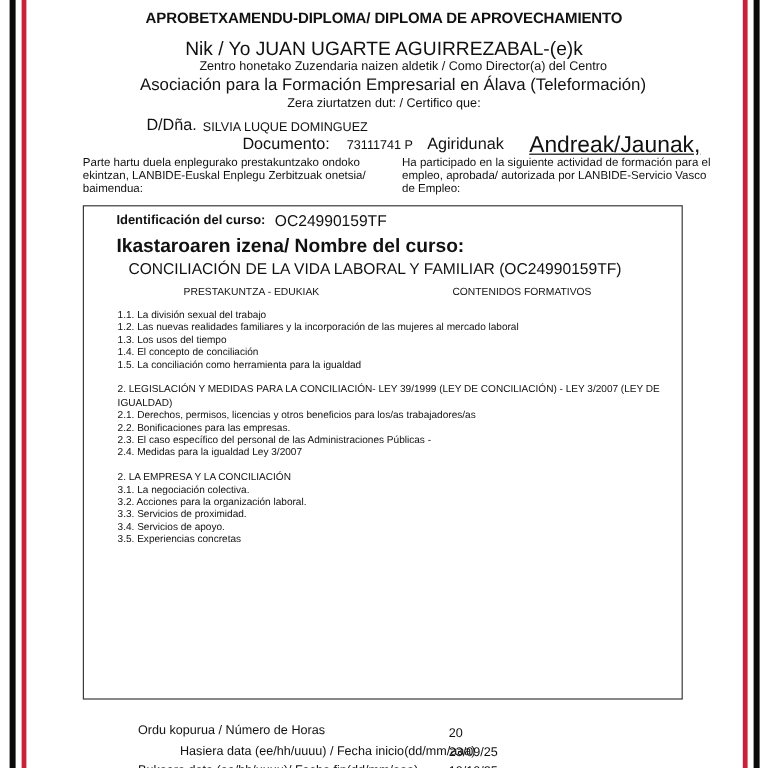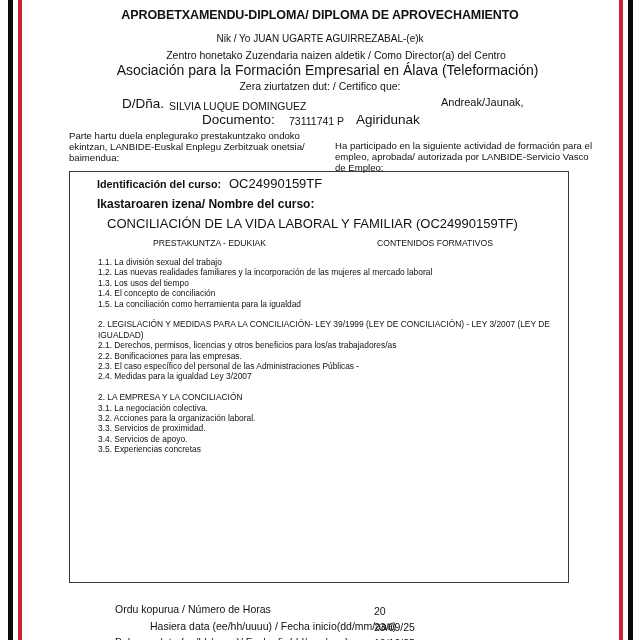--- a/index.html
+++ b/index.html
@@ -10,43 +10,43 @@
   .stripe { position: absolute; top: 0; bottom: 0; }
   .stripe.black-l { left: 8px; width: 5px; background: #0a0a0a; }
   .stripe.red-l { left: 18px; width: 4px; background: #c8233a; }
   .stripe.red-r { left: 619px; width: 4px; background: #c8233a; }
   .stripe.black-r { left: 628px; width: 5px; background: #0a0a0a; }
 
   .abs { position: absolute; white-space: nowrap; }
   .center { left: 0; right: 0; text-align: center; }
 
   .title { top: 8px; font-size: 12.5px; font-weight: bold; letter-spacing: -0.1px; }
-  .line-nik { top: 33px; font-size: 10px; }
+  .line-nik { top: 33px; font-size: 16px; }
   .line-zentro { top: 49px; font-size: 10.5px; margin-left: 32px; }
   .line-centro { top: 62px; font-size: 14px; margin-left: 15px; }
   .line-certifico { top: 80px; font-size: 10.5px; }
 
   .dona-label { top: 96px; left: 122px; font-size: 13.5px; }
   .dona-name { top: 100px; left: 169px; font-size: 10.5px; }
-  .andreak { top: 96px; left: 441px; font-size: 11px; }
+  .andreak { top: 111px; left: 441px; font-size: 19px; text-decoration: underline; }
   .doc-label { top: 112px; left: 202px; font-size: 13.5px; }
   .doc-value { top: 115px; left: 289px; font-size: 10.5px; }
   .agiridunak { top: 112px; left: 356px; font-size: 13.5px; }
 
   .para { font-size: 9.6px; line-height: 11.2px; white-space: normal; }
   .para-eu { top: 130px; left: 69px; width: 250px; }
-  .para-es { top: 140px; left: 335px; width: 260px; }
+  .para-es { top: 130px; left: 335px; width: 260px; }
 
   .course-box {
     position: absolute; left: 69px; top: 171px; width: 500px; height: 412px;
     border: 1.3px solid #3a3a3a; box-sizing: border-box;
   }
   .cid-label { top: 178px; left: 97px; font-size: 10.8px; font-weight: bold; }
   .cid-value { top: 176px; left: 229px; font-size: 13px; }
-  .cname-label { top: 197px; left: 97px; font-size: 12px; font-weight: bold; }
+  .cname-label { top: 197px; left: 97px; font-size: 16px; font-weight: bold; }
   .cname-value { top: 216px; left: 107px; font-size: 13px; }
   .col-eu { top: 238px; left: 153px; font-size: 8.6px; }
   .col-es { top: 238px; left: 377px; font-size: 8.6px; }
 
   .contents { position: absolute; left: 98px; top: 257px; width: 460px; font-size: 8.4px; line-height: 10.4px; }
   .section { margin-bottom: 10.4px; }
   .section .row { white-space: normal; }
 
   .bottom-row { font-size: 10.5px; text-align: center; }
   .hours-label { top: 603px; left: 115px; }

